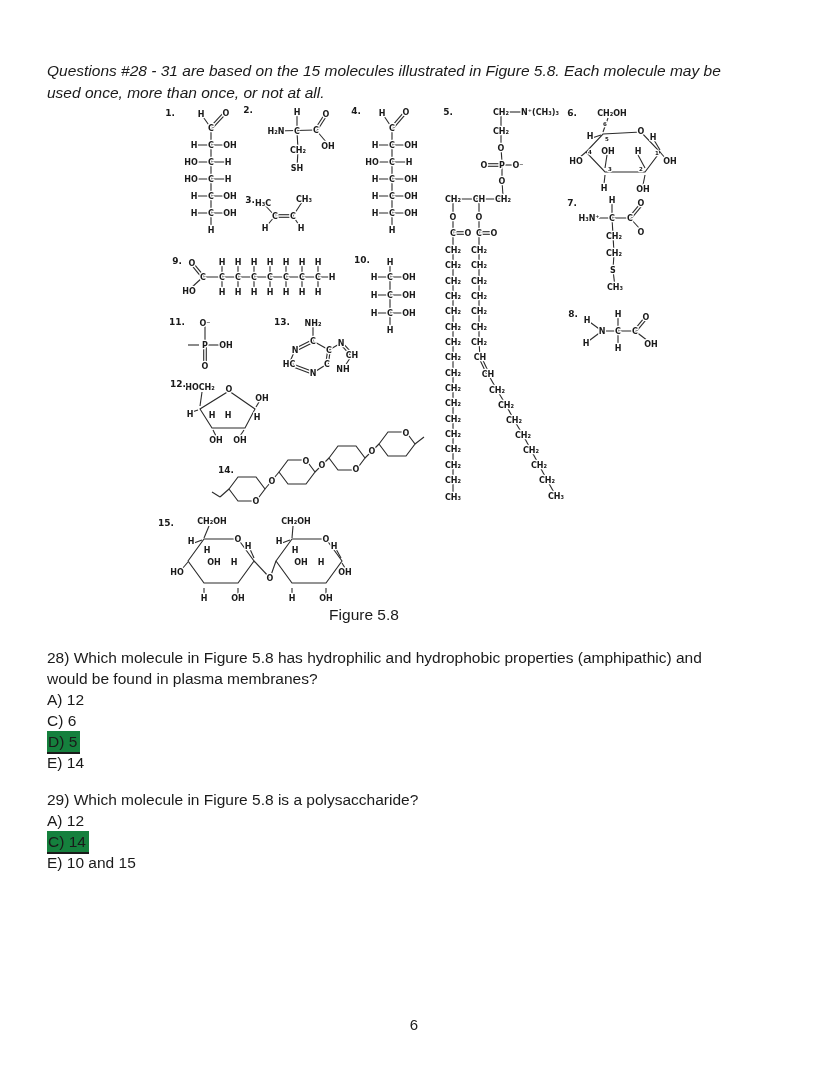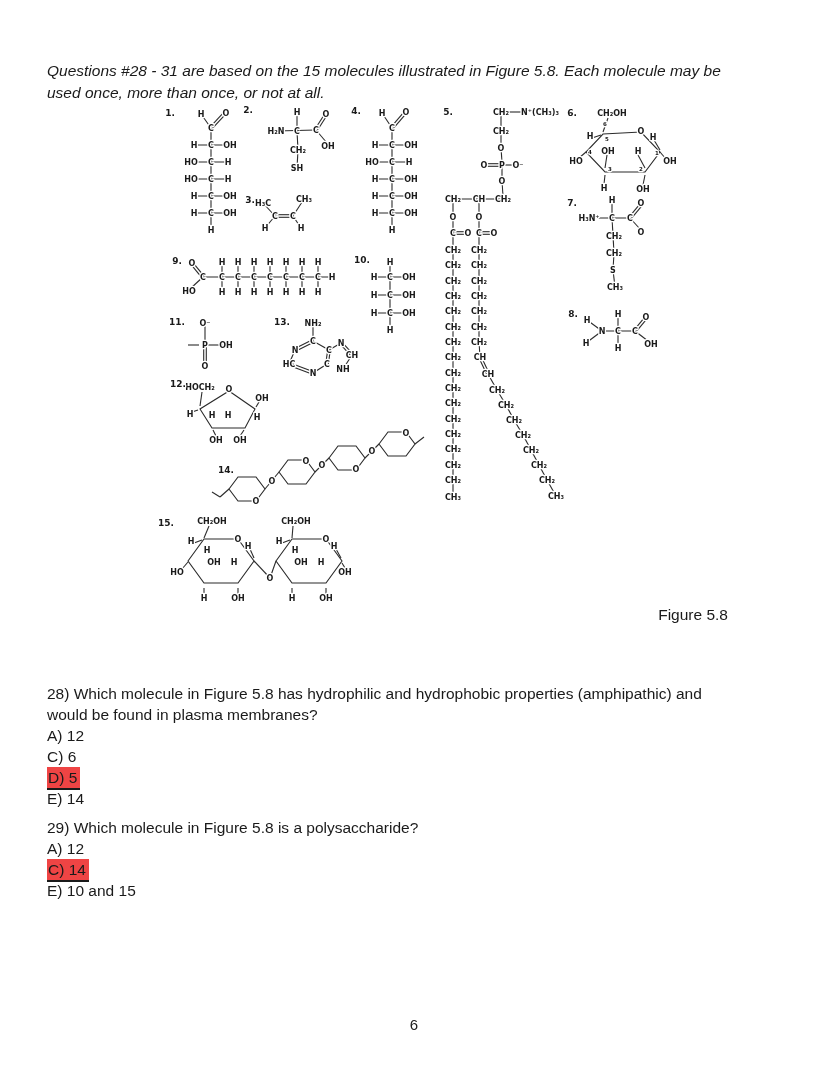--- a/index.html
+++ b/index.html
@@ -14,33 +14,33 @@
   .figure-svg { position:absolute; top:0; left:0; }
   .figure-svg line, .figure-svg polygon { stroke:#2b2b2b; stroke-width:1.1; fill:none; }
   .figure-svg text {
     font-family:"DejaVu Sans", sans-serif; fill:#1a1a1a; text-anchor:middle;
     paint-order:stroke; stroke:#ffffff; stroke-width:2.6px; stroke-linejoin:round;
   }
   .figure-svg text.atom  { font-size:8px; font-weight:bold; }
   .figure-svg text.tiny  { font-size:5.5px; font-weight:bold; }
   .figure-svg text.mnum  { font-size:9px; font-weight:bold; }
   .caption {
-    position:absolute; top:606px; left:0; width:728px; text-align:right;
+    position:absolute; top:606px; left:0; width:728px; text-align:center;
     font-size:15.5px;
   }
   .questions {
-    position:absolute; top:683px; left:47px; width:752px;
+    position:absolute; top:647px; left:47px; width:752px;
     font-size:15.5px; line-height:21px;
   }
-  .q-block + .q-block { margin-top:8px; }
+  .q-block + .q-block { margin-top:16px; }
   .q-text { white-space:pre-line; }
   .option { height:21px; }
   .opt-inner { display:inline-block; }
   .option.hl .opt-inner {
-    background:#ef4444; border-bottom:2px solid #1a1a1a; padding:0 3px 0 1px;
+    background:#15803d; border-bottom:2px solid #1a1a1a; padding:0 3px 0 1px;
   }
   .page-num {
     position:absolute; top:1016px; left:0; width:828px; text-align:center; font-size:15px;
   }
 </style>
 </head>
 <body>
 
 <div class="intro">Questions #28 - 31 are based on the 15 molecules illustrated in Figure 5.8. Each molecule may be
 used once, more than once, or not at all.</div>

